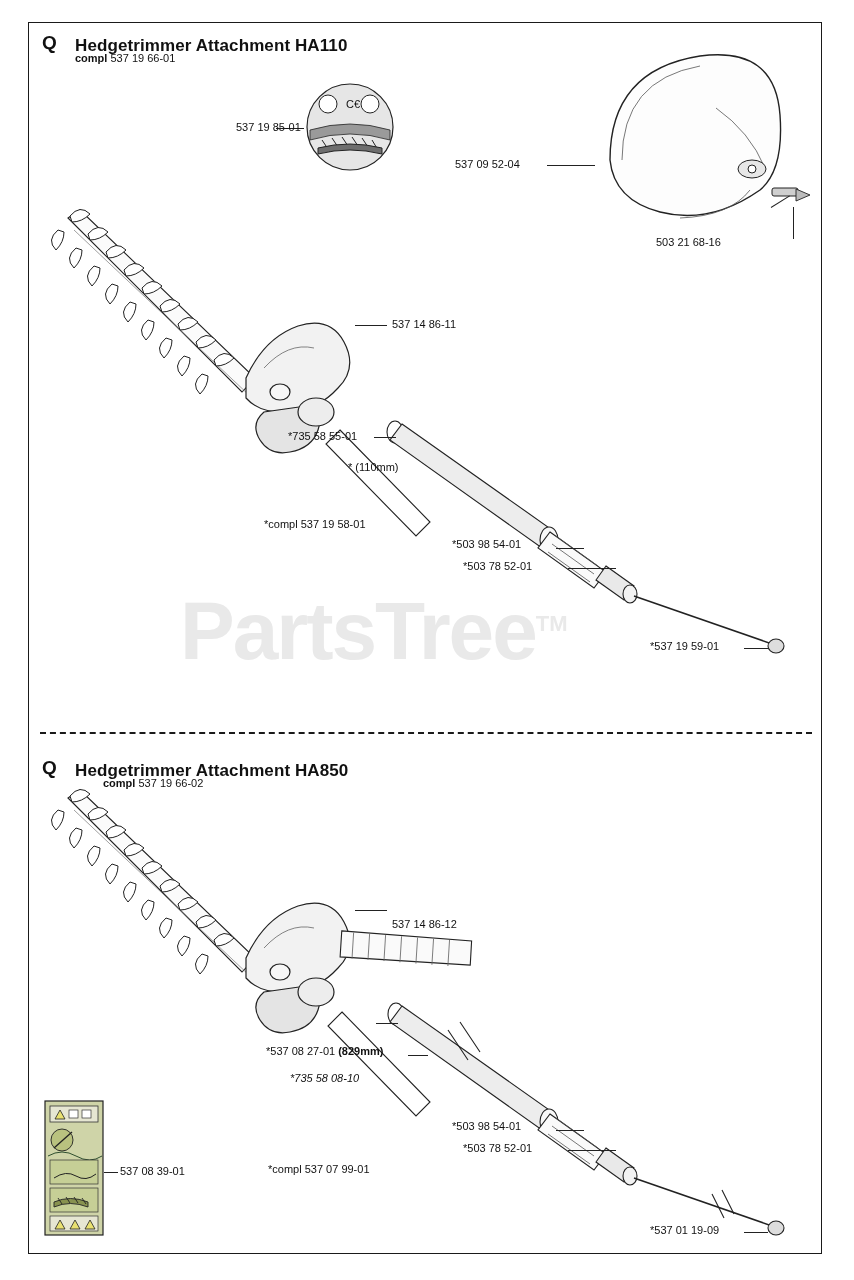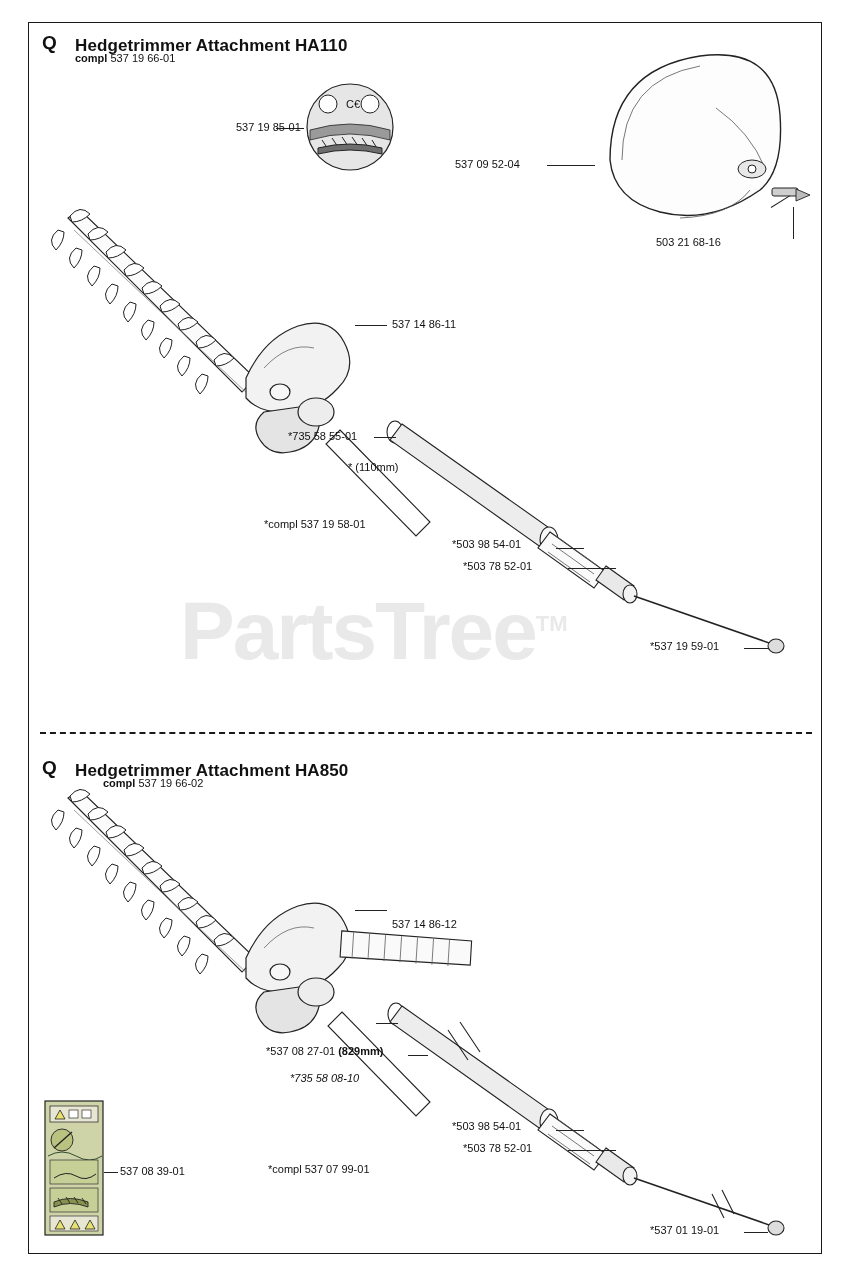--- a/index.html
+++ b/index.html
@@ -279,21 +279,21 @@
 
   <div class="lbl b" style="left:268px;top:1115px;margin-top:48px;">*compl 537 07 99-01</div>
 
   <div class="leader" style="left:556px;top:1130px;width:28px;"></div>
   <div class="lbl" style="left:452px;top:1120px;">*503 98 54-01</div>
 
   <div class="leader" style="left:568px;top:1150px;width:48px;"></div>
   <div class="lbl" style="left:463px;top:1142px;">*503 78 52-01</div>
 
   <div class="leader" style="left:744px;top:1232px;width:24px;"></div>
-  <div class="lbl" style="left:650px;top:1224px;">*537 01 19-01</div>
+  <div class="lbl" style="left:650px;top:1224px;">*537 01 19-09</div>
 
   <svg class="art" style="left:42px;top:1098px;" width="66" height="140" viewBox="0 0 66 140">
     <rect x="3" y="3" width="58" height="134" fill="#cfd4a8" stroke="#222" stroke-width="1.2"></rect>
     <rect x="8" y="8" width="48" height="16" fill="#e6e6d2" stroke="#333" stroke-width="0.8"></rect>
     <path d="M13 21 l5 -9 l5 9 Z" fill="#e8e070" stroke="#222" stroke-width="0.8"></path>
     <rect x="27" y="12" width="9" height="8" fill="#fff" stroke="#333" stroke-width="0.7"></rect>
     <rect x="40" y="12" width="9" height="8" fill="#fff" stroke="#333" stroke-width="0.7"></rect>
     <circle cx="20" cy="42" r="11" fill="#b9c27f" stroke="#222" stroke-width="0.9"></circle>
     <path d="M12 50 L30 34" stroke="#222" stroke-width="1.4"></path>
     <path d="M6 58 q14 -8 28 0 q14 8 26 0" fill="none" stroke="#2f4f2f" stroke-width="1"></path>

